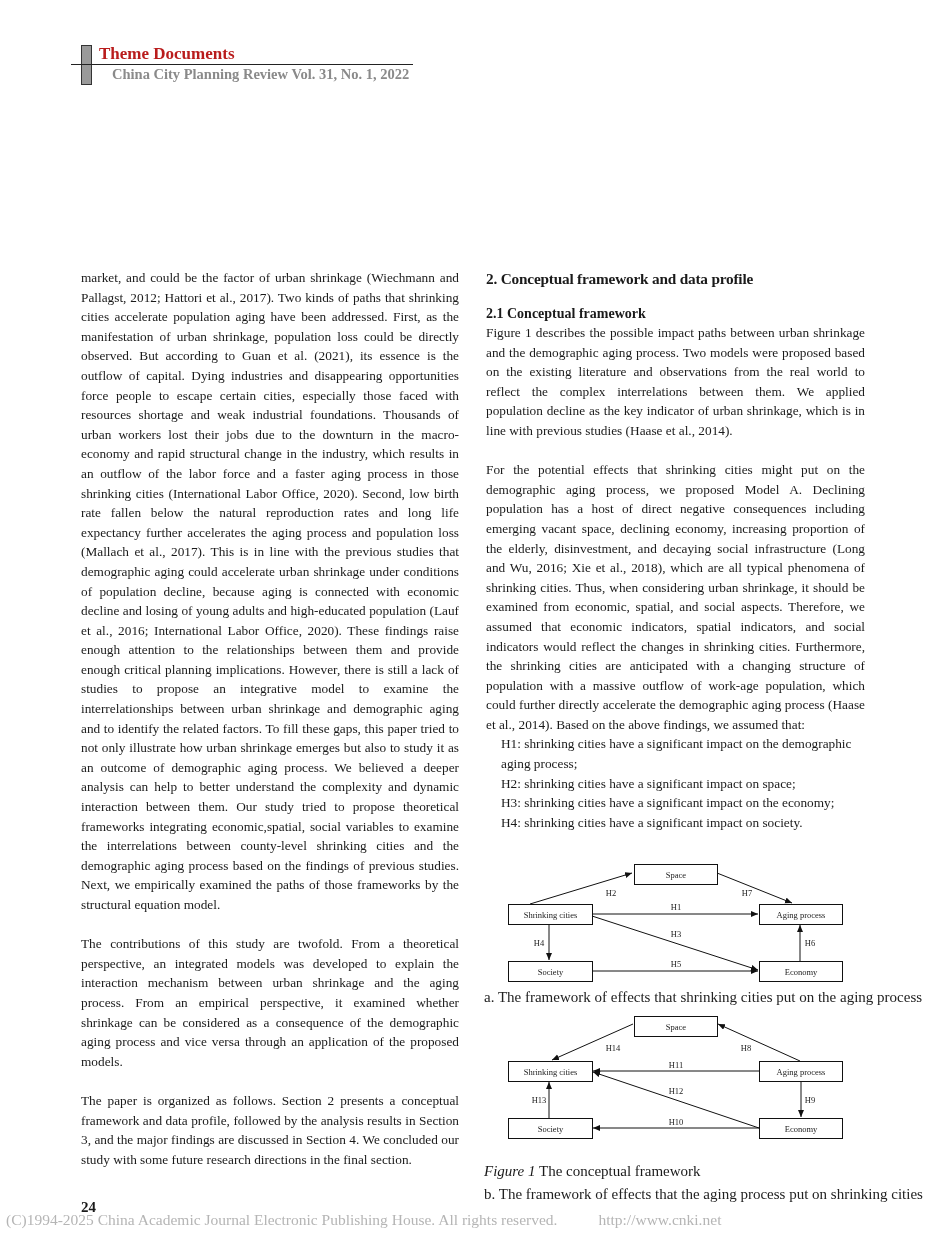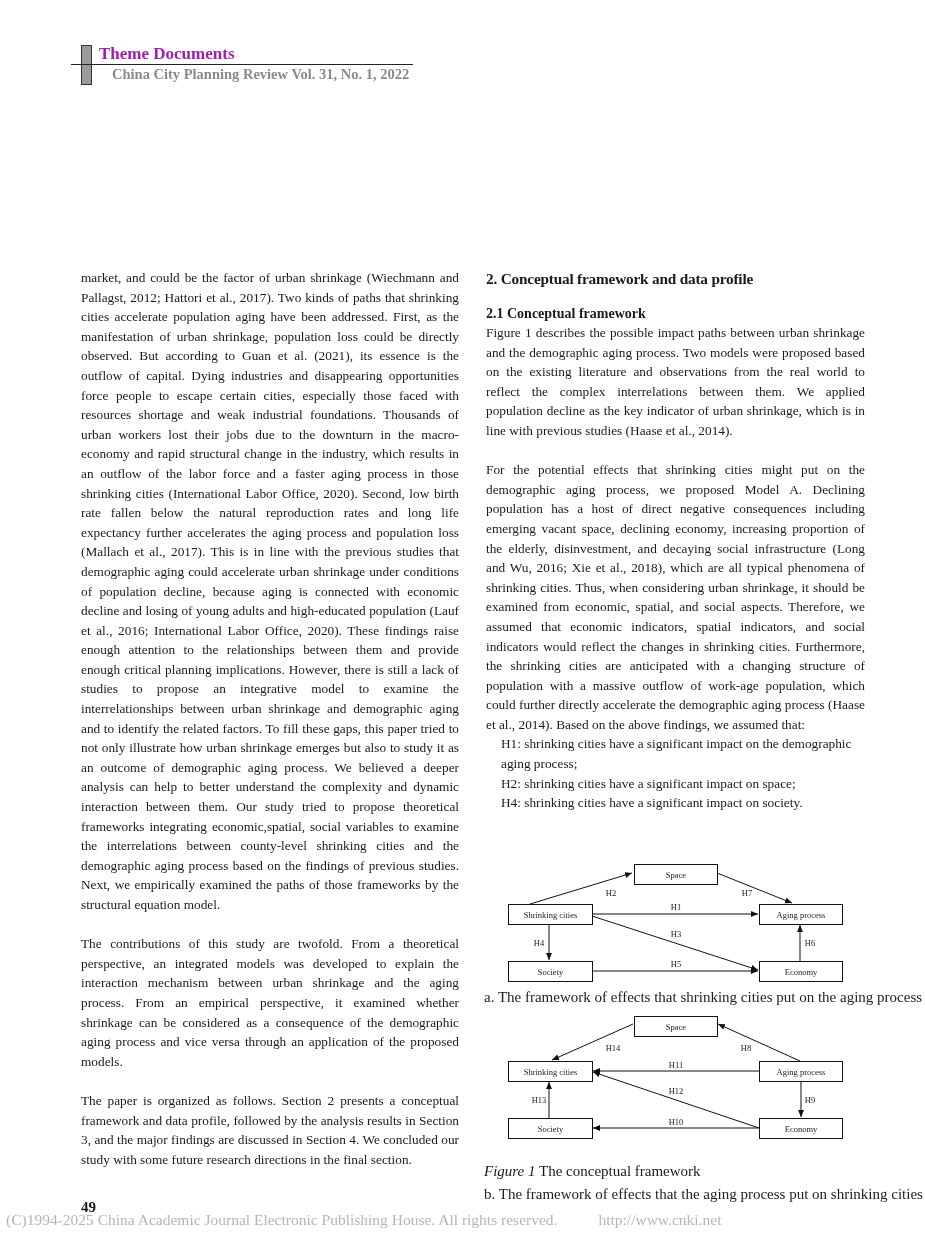--- a/index.html
+++ b/index.html
@@ -1,21 +1,21 @@
 <!DOCTYPE html>
 <html><head>
 <meta charset="utf-8">
 <style>
   html, body { margin:0; padding:0; background:#ffffff; }
   body { width:925px; height:1256px; position:relative; overflow:hidden;
          font-family:"Liberation Serif","DejaVu Serif",serif; color:#1a1a1a; }
   .hdr-marker { position:absolute; left:81px; top:45px; width:11px; height:40px;
                 background:#9a9a9a; border:1px solid #333; box-sizing:border-box; }
   .hdr-rule { position:absolute; left:71px; top:64px; width:342px; height:1px; background:#222; }
-  .hdr-title { position:absolute; left:99px; top:44px; font-weight:bold; font-size:17px; color:#a21caf; }
+  .hdr-title { position:absolute; left:99px; top:44px; font-weight:bold; font-size:17px; color:#b91c1c; }
   .hdr-sub { position:absolute; left:99px; top:66px; font-weight:bold; font-size:14.5px; color:#8a8a8a;margin-left:13px; }
 
   .col { position:absolute; font-size:13.3px; line-height:19.6px; text-align:justify; }
   .col p { margin:0; }
   .col .gap { height:19.6px; }
   #left-col { left:81px; top:268px; width:378px; }
   #right-col { left:486px; top:268px; width:379px; }
   .sec-title { font-weight:bold; font-size:15.3px; line-height:22px; margin:0 0 15px 0 !important; letter-spacing:-0.2px; }
   .sub-title { font-weight:bold; font-size:14px; line-height:18px; margin:2px 0 0 0 !important; }
   .hyp { padding-left:15px; text-align:left; }
@@ -51,20 +51,21 @@
 </div>
 
 <div class="col" id="right-col">
   <p class="sec-title">2. Conceptual framework and data profile</p>
   <p class="sub-title">2.1 Conceptual framework</p>
   <p>Figure 1 describes the possible impact paths between urban shrinkage and the demographic aging process. Two models were proposed based on the existing literature and observations from the real world to reflect the complex interrelations between them. We applied population decline as the key indicator of urban shrinkage, which is in line with previous studies (Haase et al., 2014).</p>
   <div class="gap"></div>
   <p>For the potential effects that shrinking cities might put on the demographic aging process, we proposed Model A. Declining population has a host of direct negative consequences including emerging vacant space, declining economy, increasing proportion of the elderly, disinvestment, and decaying social infrastructure (Long and Wu, 2016; Xie et al., 2018), which are all typical phenomena of shrinking cities. Thus, when considering urban shrinkage, it should be examined from economic, spatial, and social aspects. Therefore, we assumed that economic indicators, spatial indicators, and social indicators would reflect the changes in shrinking cities. Furthermore, the shrinking cities are anticipated with a changing structure of population with a massive outflow of work-age population, which could further directly accelerate the demographic aging process (Haase et al., 2014). Based on the above findings, we assumed that:</p>
   <p class="hyp">H1: shrinking cities have a significant impact on the demographic aging process;</p>
   <p class="hyp">H2: shrinking cities have a significant impact on space;</p>
+  <p class="hyp">H3: shrinking cities have a significant impact on the economy;</p>
   <p class="hyp">H4: shrinking cities have a significant impact on society.</p>
 </div>
 
 <svg id="diagram-a" class="diagram" width="390" height="135" viewBox="0 0 390 135">
   <defs>
     <marker id="arrA" markerWidth="8" markerHeight="8" refX="7" refY="3" orient="auto" markerUnits="userSpaceOnUse">
       <path d="M0,0 L7,3 L0,6 Z" fill="#111"></path>
     </marker>
   </defs>
   <g stroke="#111" stroke-width="1" fill="none">
@@ -134,14 +135,14 @@
     <text x="196" y="89">H12</text>
     <text x="59" y="98">H13</text>
     <text x="330" y="98">H9</text>
     <text x="196" y="120">H10</text>
   </g>
 </svg>
 <div class="cap" id="cap-b">b. The framework of effects that the aging process put on shrinking cities</div>
 
 <div class="fig-cap"><i>Figure 1</i><span> The conceptual framework</span></div>
 
-<div class="page-num">49</div>
+<div class="page-num">24</div>
 <div class="footer"><span>(C)1994-2025 China Academic Journal Electronic Publishing House. All rights reserved.</span><span class="url">http://www.cnki.net</span></div>
 
 </body></html>

